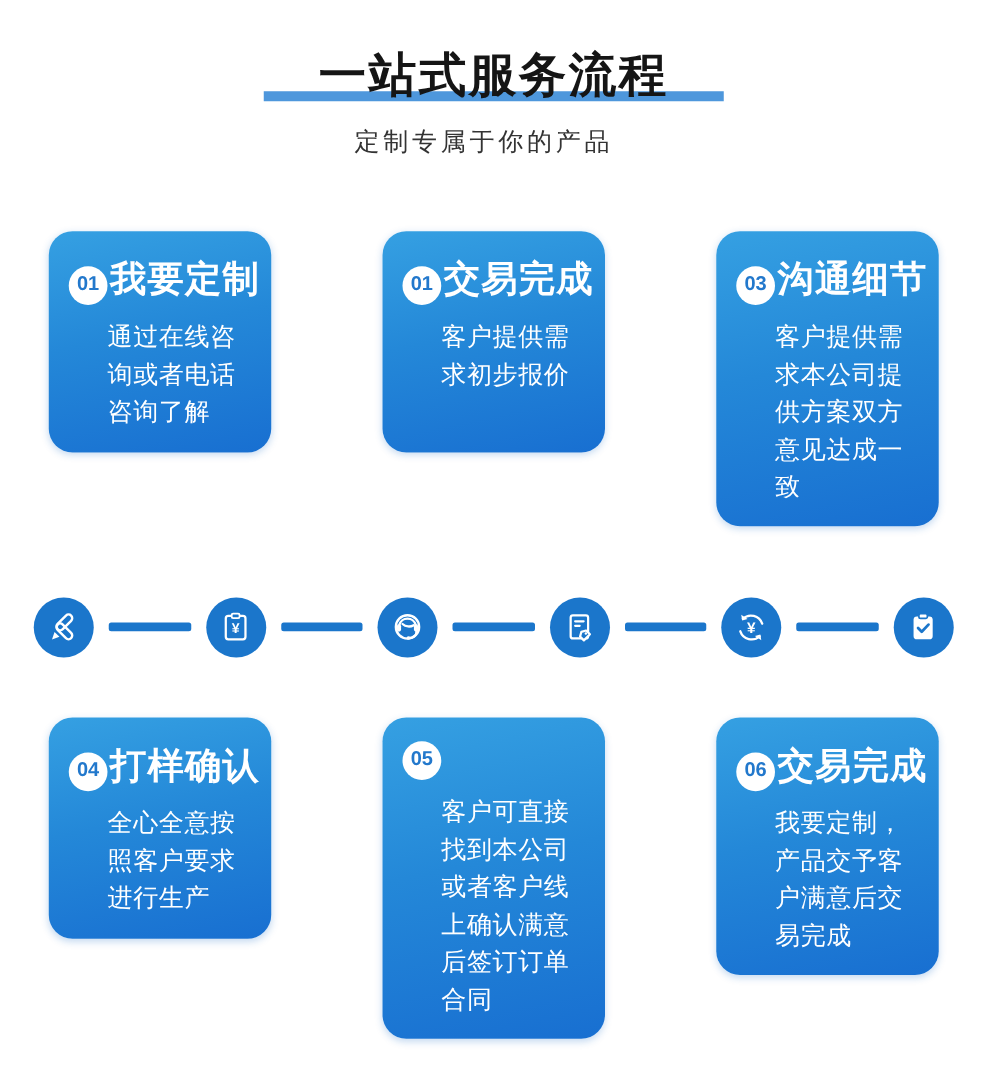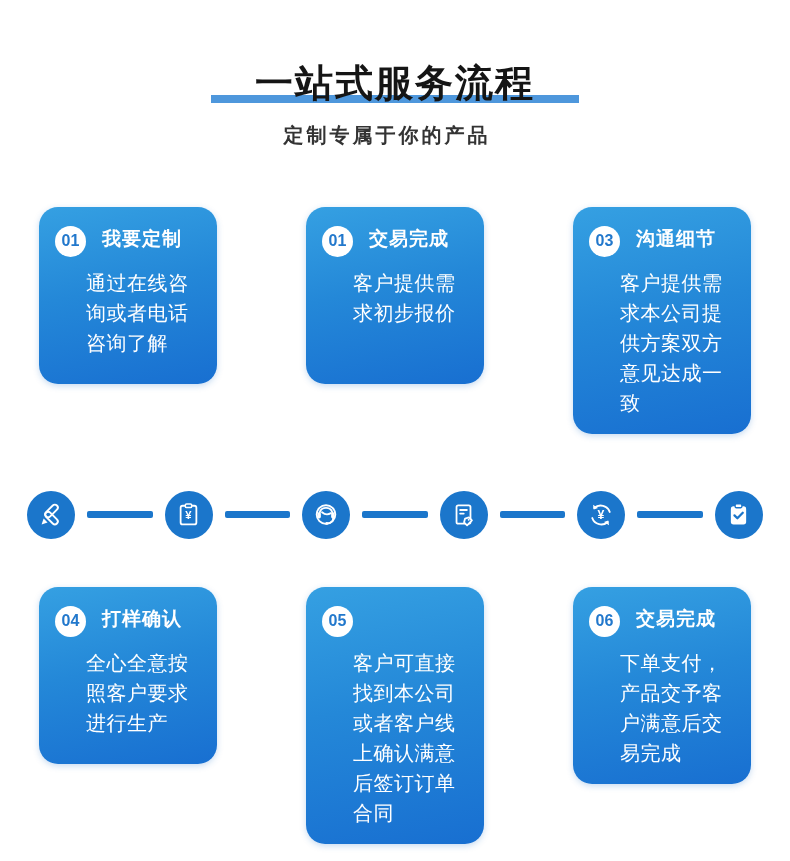--- a/index.html
+++ b/index.html
@@ -4,55 +4,55 @@
 <style>
   html,body{margin:0;padding:0;}
   body{
     width:790px;height:861px;background:#ffffff;
     font-family:"Liberation Sans","DejaVu Sans",sans-serif;
     overflow:hidden;position:relative;
   }
   .page{width:790px;height:861px;}
 
   
-  .header{text-align:center;padding-top:62px;}
+  .header{text-align:center;padding-top:40px;}
   .title-wrap{position:relative;display:inline-block;}
   .title-bar{
     position:absolute;left:-44px;right:-44px;bottom:3px;height:8px;
     background:#4e97dc;z-index:0;
   }
   .page-title{
     position:relative;z-index:1;margin:0;
     font-size:38px;font-weight:bold;color:#151515;letter-spacing:2px;line-height:1.15;
   }
   .page-subtitle{
-    margin:16px 16px 0 0;font-size:20px;font-weight:700;color:#333333;letter-spacing:3px;
+    margin:16px 16px 0 0;font-size:20px;font-weight:400;color:#333333;letter-spacing:3px;
   }
 
   
   .cards-row{
     display:flex;justify-content:center;align-items:flex-start;gap:89px;
   }
   .cards-row.top{margin-top:58px;}
   .cards-row.bottom{margin-top:48px;}
   .card{
     width:178px;min-height:177px;box-sizing:border-box;
     border-radius:19px;
     background:linear-gradient(168deg,#35a0e2 0%,#2488d8 45%,#186fd1 100%);
     color:#ffffff;
     padding:19px 12px 16px 16px;
     box-shadow:0 2px 6px rgba(30,110,200,0.25);
   }
-  .card-head{display:flex;align-items:flex-start;gap:16px;}
+  .card-head{display:flex;align-items:flex-end;gap:2px;}
   .badge{
     flex:none;width:31px;height:31px;border-radius:50%;background:#ffffff;
     color:#2278cc;font-size:16px;font-weight:bold;
     display:flex;align-items:center;justify-content:center;
   }
-  .card-title{margin:0;font-size:19px;font-weight:bold;letter-spacing:1px;white-space:nowrap;}
+  .card-title{margin:0;font-size:29px;font-weight:bold;letter-spacing:1px;white-space:nowrap;}
   .card-desc{
     margin:11px 0 0 31px;width:106px;
     font-size:20px;line-height:1.5;letter-spacing:0.5px;
   }
 
   
   .flow-row{
     display:flex;align-items:center;justify-content:space-between;
     padding:0 27px;margin-top:57px;margin-bottom:0;height:48px;
   }
@@ -186,17 +186,17 @@
       <div class="card-head">
         <span class="badge">05</span>
       </div>
       <p class="card-desc">客户可直接找到本公司或者客户线上确认满意后签订订单合同</p>
     </article>
     <article class="card">
       <div class="card-head">
         <span class="badge">06</span>
         <h2 class="card-title">交易完成</h2>
       </div>
-      <p class="card-desc">下单支付，产品交予客户满意后交易完成</p>
+      <p class="card-desc">我要定制，产品交予客户满意后交易完成</p>
     </article>
   </section>
 
 </div>
 
 </body></html>

